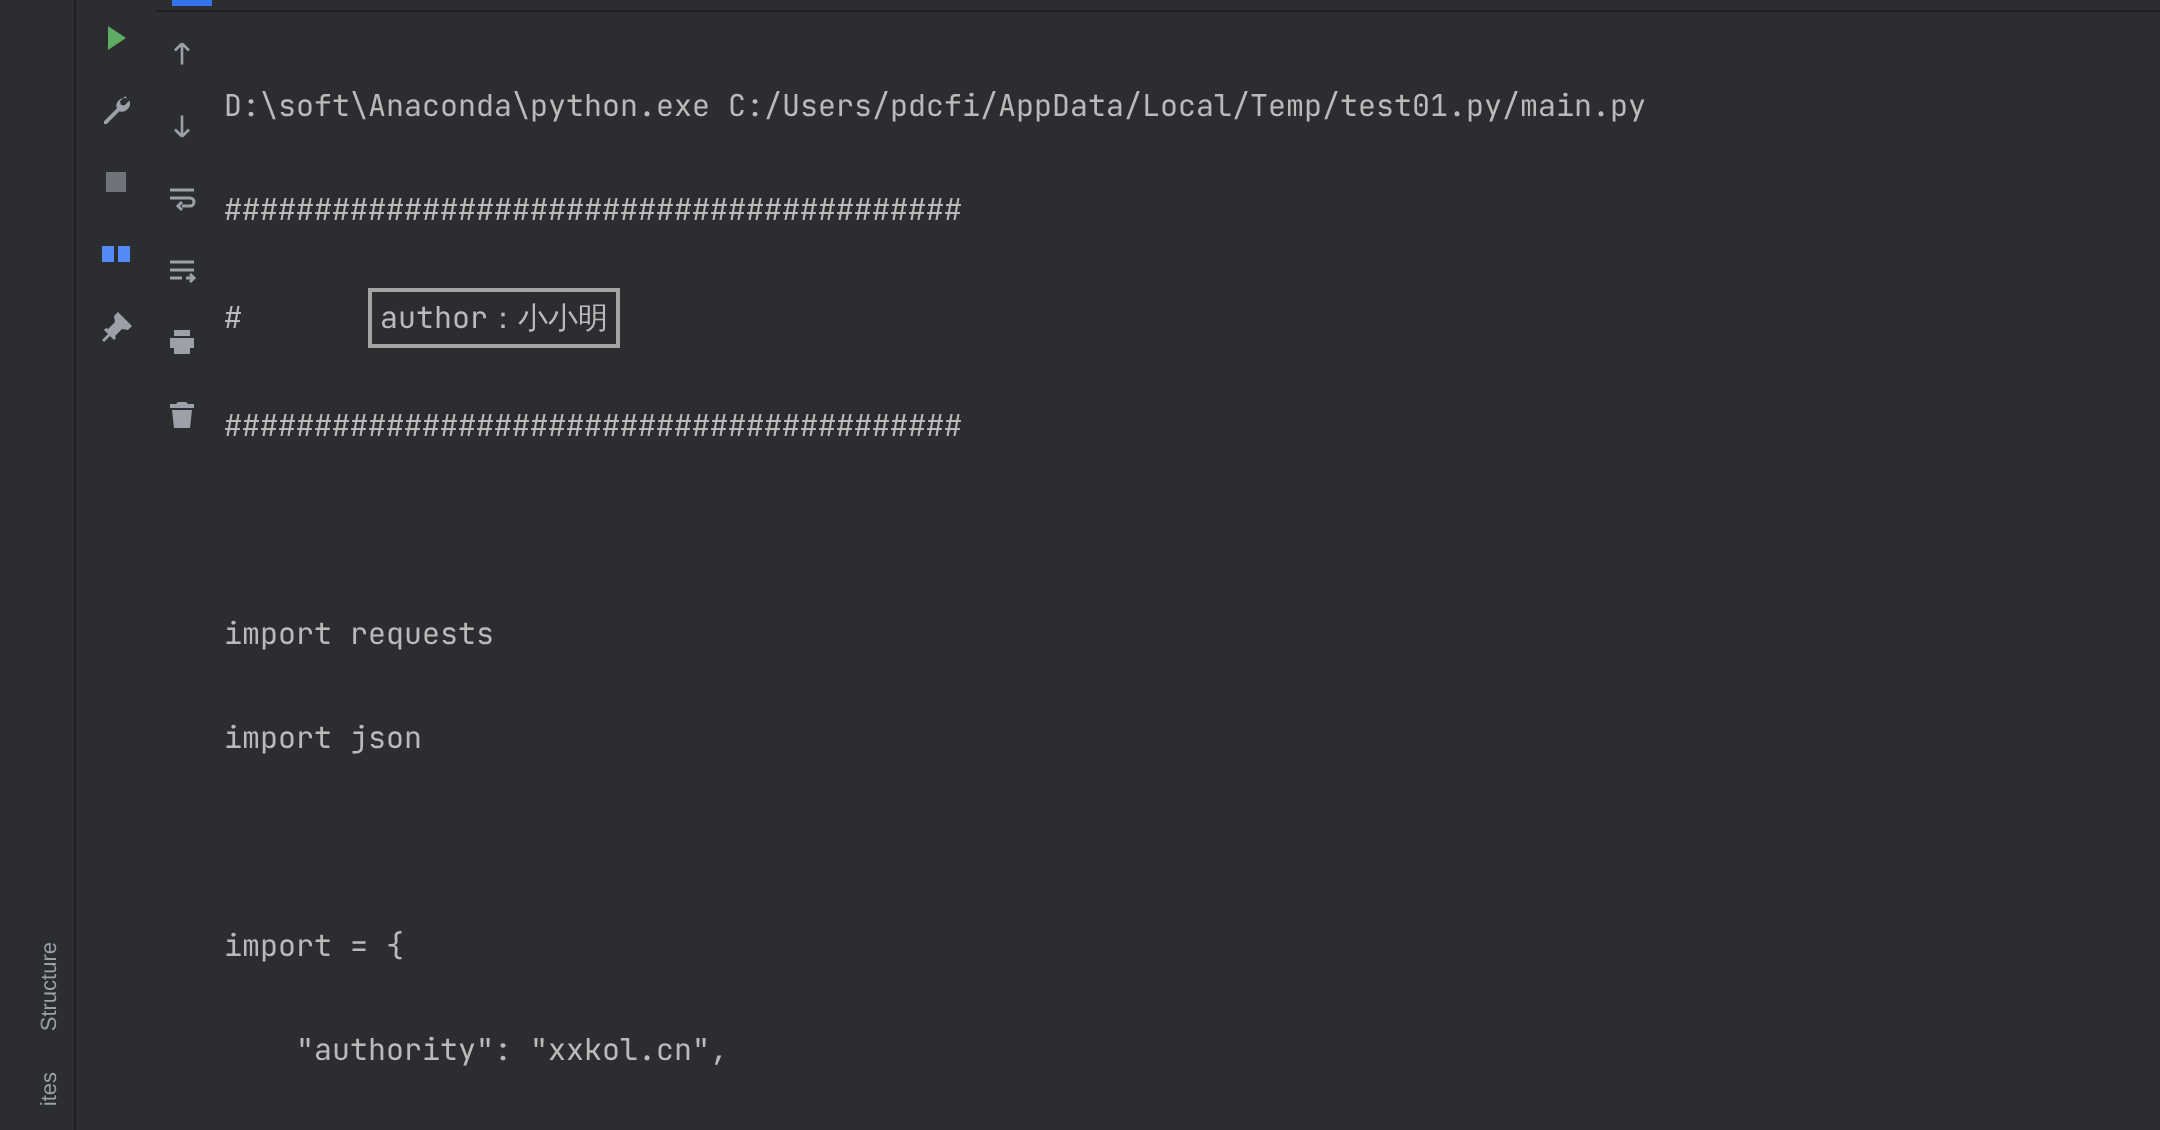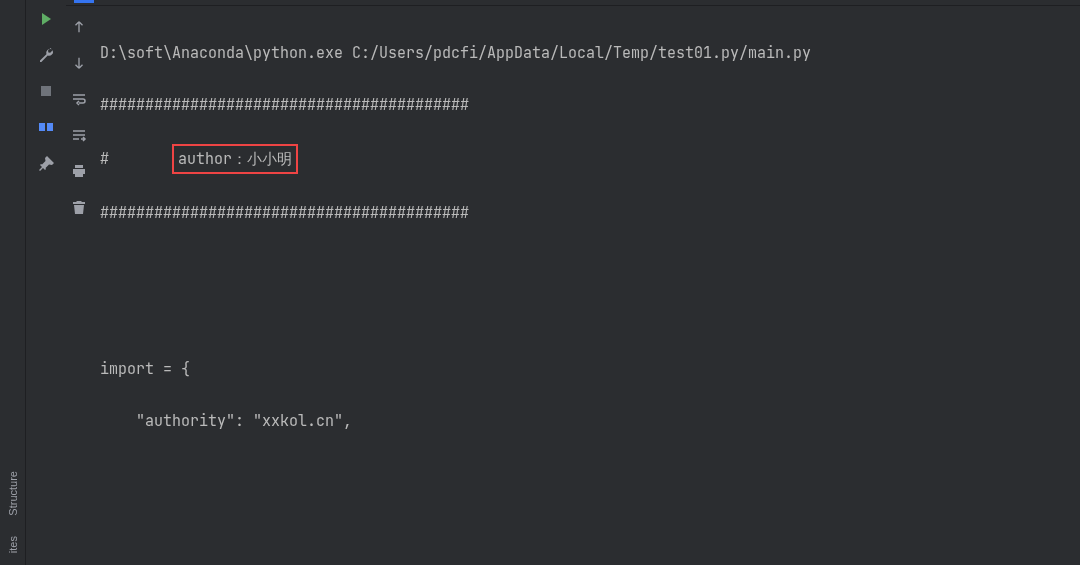--- a/index.html
+++ b/index.html
@@ -11,20 +11,21 @@
       background: #2b2d30;
       font-family: 'Consolas', 'Monaco', monospace;
       color: #bcbec4;
       overflow: hidden;
       width: 1080px;
       height: 565px;
     }
     .container {
       display: flex;
       height: 100%;
+      margin-left: 12px;
     }
     .left-toolbar {
       width: 26px;
       background: #2b2d30;
       display: flex;
       flex-direction: column;
       align-items: center;
       border-right: 1px solid #1e1f22;
     }
     .left-toolbar-spacer {
@@ -102,21 +103,21 @@
       font-size: 15px;
       line-height: 26px;
       overflow: hidden;
       font-family: 'Consolas', 'JetBrains Mono', monospace;
       white-space: pre;
     }
     .console-line {
       color: #bababa;
     }
     .highlight-box {
-      border: 2px solid #ef4444;
+      border: 2px solid #a3a3a3;
       padding: 0 4px;
       display: inline-block;
     }
     svg {
       width: 16px;
       height: 16px;
     }
     .arrow-icon svg {
       width: 14px;
       height: 14px;
@@ -201,20 +202,22 @@
               <path fill="currentColor" d="M6 2h4l1 1h3v2H2V3h3l1-1zM3 6h10l-1 9H4L3 6z"></path>
             </svg>
         </div>
       </div>
       <div class="console-output">
 <div class="console-line">D:\soft\Anaconda\python.exe C:/Users/pdcfi/AppData/Local/Temp/test01.py/main.py</div>
 <div class="console-line">#########################################</div>
 <div class="console-line"><span>#       </span><span class="highlight-box">author：小小明</span></div>
 <div class="console-line">#########################################</div>
 <div class="console-line">&nbsp;</div>
+<div class="console-line">import requests</div>
+<div class="console-line">import json</div>
 <div class="console-line">&nbsp;</div>
 <div class="console-line">import = {</div>
 <div class="console-line">    "authority": "xxkol.cn",</div>
 
 
 
 
 
 
 

